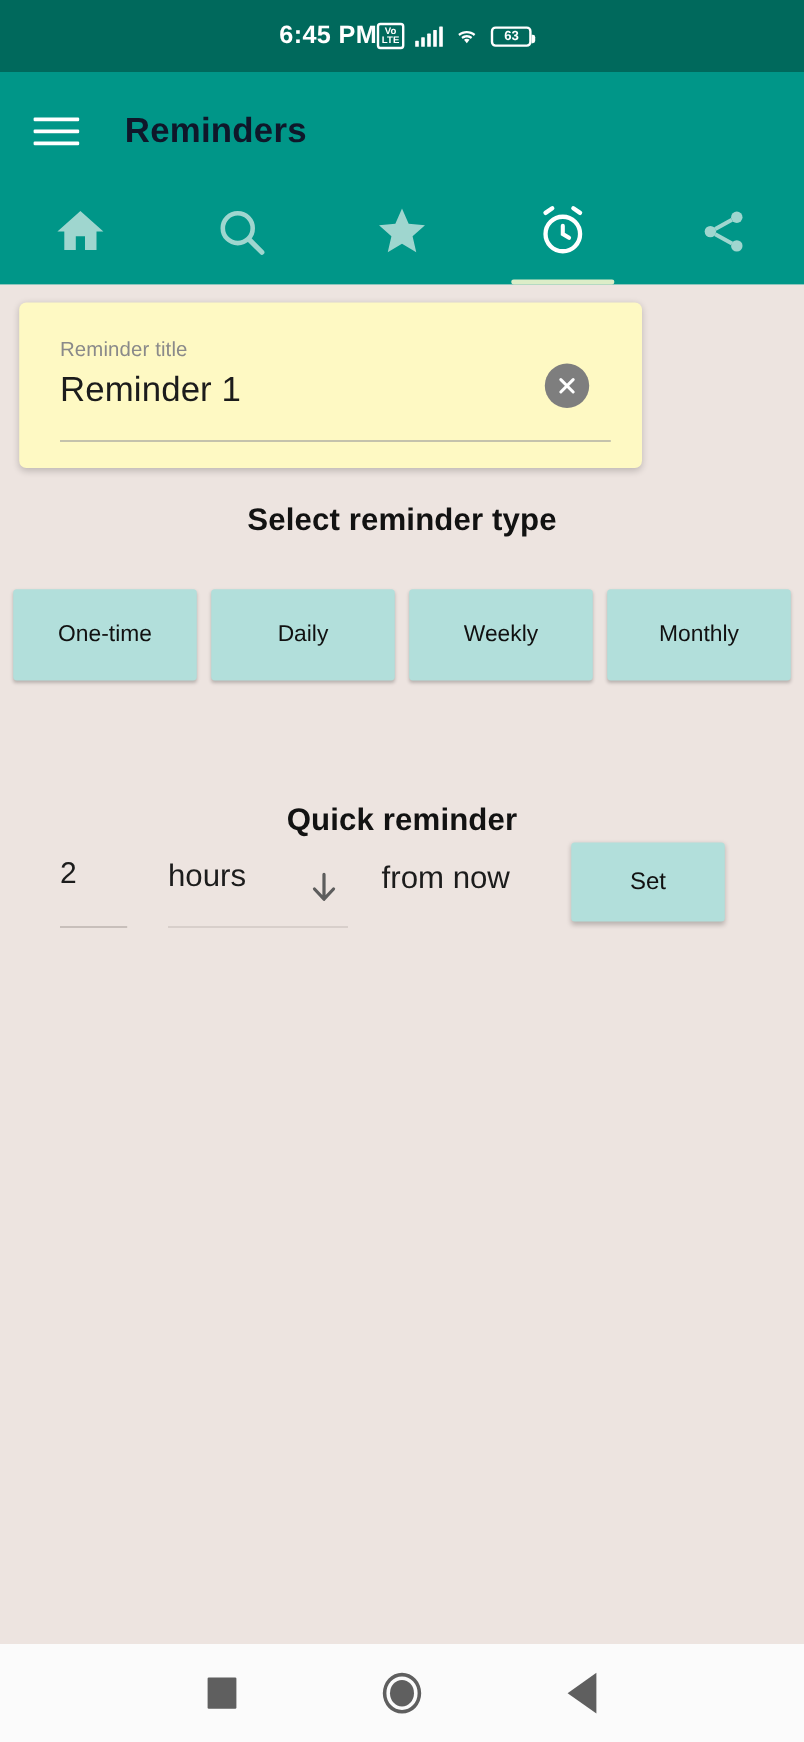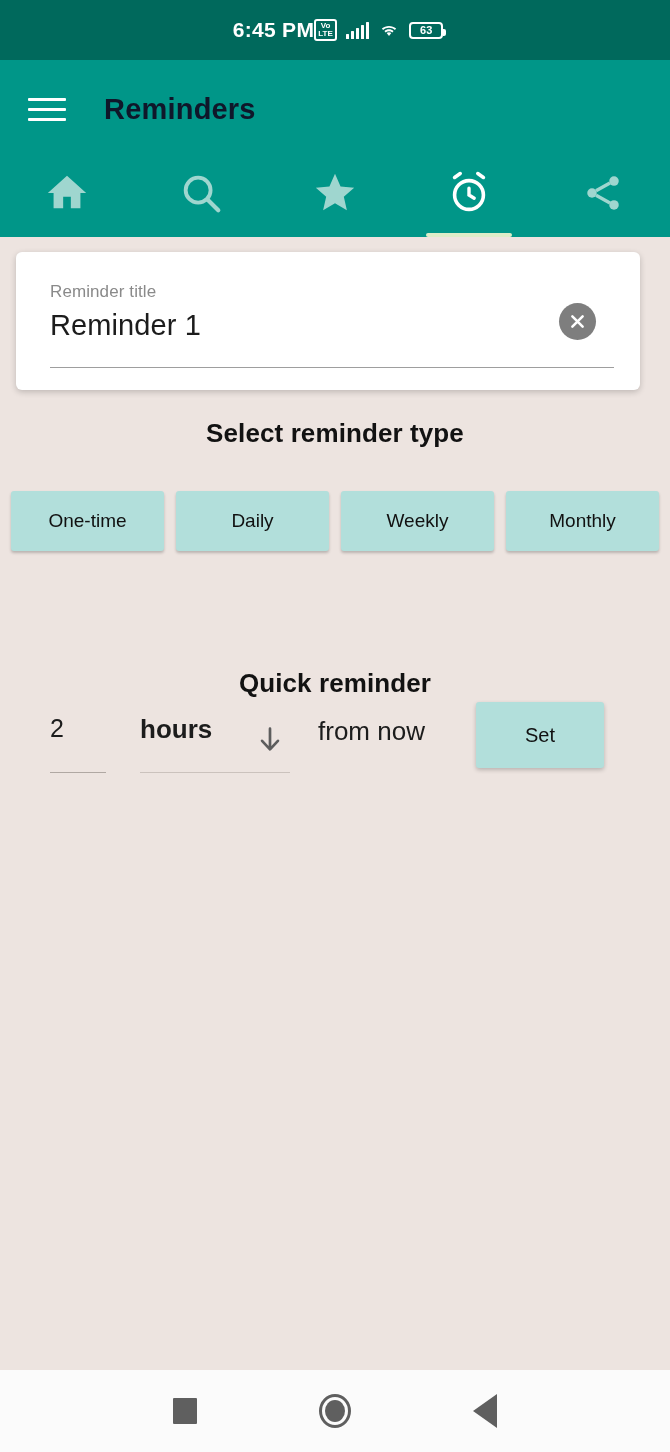--- a/index.html
+++ b/index.html
@@ -54,22 +54,22 @@
   .tabs{ display:flex; height:79px; }
   .tab{ flex:1; display:flex; align-items:center; justify-content:center;
         position:relative; cursor:pointer; padding-bottom:9px; }
   .tab svg{ display:block; }
   .tab .ind{ position:absolute; bottom:0; left:18%; right:18%;
              height:4px; background:#dcedc8; border-radius:2px; display:none; }
   .tab.active .ind{ display:block; }
 
   
   .card{
-    position:absolute; left:16px; top:252px; width:624px; height:138px;
-    background:#ffffff; border-radius:6px;
+    position:absolute; left:16px; top:252px; width:519px; height:138px;
+    background:#fef9c3; border-radius:6px;
     box-shadow:0 2px 6px rgba(0,0,0,.20);
   }
   .card-inner{ position:relative; height:100%; padding:30px 20px 0 34px; }
   .field-label{ color:#8a8a8a; font-size:17px; letter-spacing:.1px; }
   .field-value{ color:#1c1c1c; font-size:29px; margin-top:7px; letter-spacing:.1px; }
   .field-underline{
     position:absolute; left:34px; right:26px; bottom:22px;
     height:1px; background:#9e9e9e;
   }
   .clear-btn{
@@ -86,35 +86,35 @@
   }
   #type-title{ position:absolute; top:418px; left:0; right:0; }
   #quick-title{ position:absolute; top:668px; left:0; right:0; }
 
   
   .type-row{
     position:absolute; top:491px; left:11px; right:11px;
     display:flex; gap:12px;
   }
   .type-btn{
-    flex:1; height:60px; background:#b2dfdb; border:none; border-radius:3px;
+    flex:1; height:76px; background:#b2dfdb; border:none; border-radius:3px;
     color:#111111; font-size:19px; font-family:"Liberation Sans", sans-serif;
     box-shadow:0 2px 3px rgba(0,0,0,.22); cursor:pointer;
     display:flex; align-items:center; justify-content:center;
   }
 
   
   .quick-row{
     position:absolute; top:700px; left:0; right:0; height:90px;
   }
   .qty-wrap{ position:absolute; left:50px; top:14px; width:60px; }
   .qty-value{ font-size:25px; color:#1c1c1c; }
   .qty-underline{ position:absolute; left:0; top:58px; width:56px; height:1px; background:#b0a8a3; }
 
-  .unit-wrap{ position:absolute; left:140px; top:14px; width:150px;font-weight:bold; }
+  .unit-wrap{ position:absolute; left:140px; top:14px; width:150px; }
   .unit-value{ font-size:26px; color:#1c1c1c; }
   .unit-arrow{ position:absolute; left:113px; top:6px; }
   .unit-underline{ position:absolute; left:0; top:58px; width:150px; height:1px; background:#cbc2bd; }
 
   .fromnow{ position:absolute; left:318px; top:16px; font-size:26px; color:#1c1c1c; }
 
   .set-btn{
     position:absolute; left:476px; top:2px; width:128px; height:66px;
     background:#b2dfdb; border:none; border-radius:3px;
     font-size:20px; color:#111111; font-family:"Liberation Sans", sans-serif;

